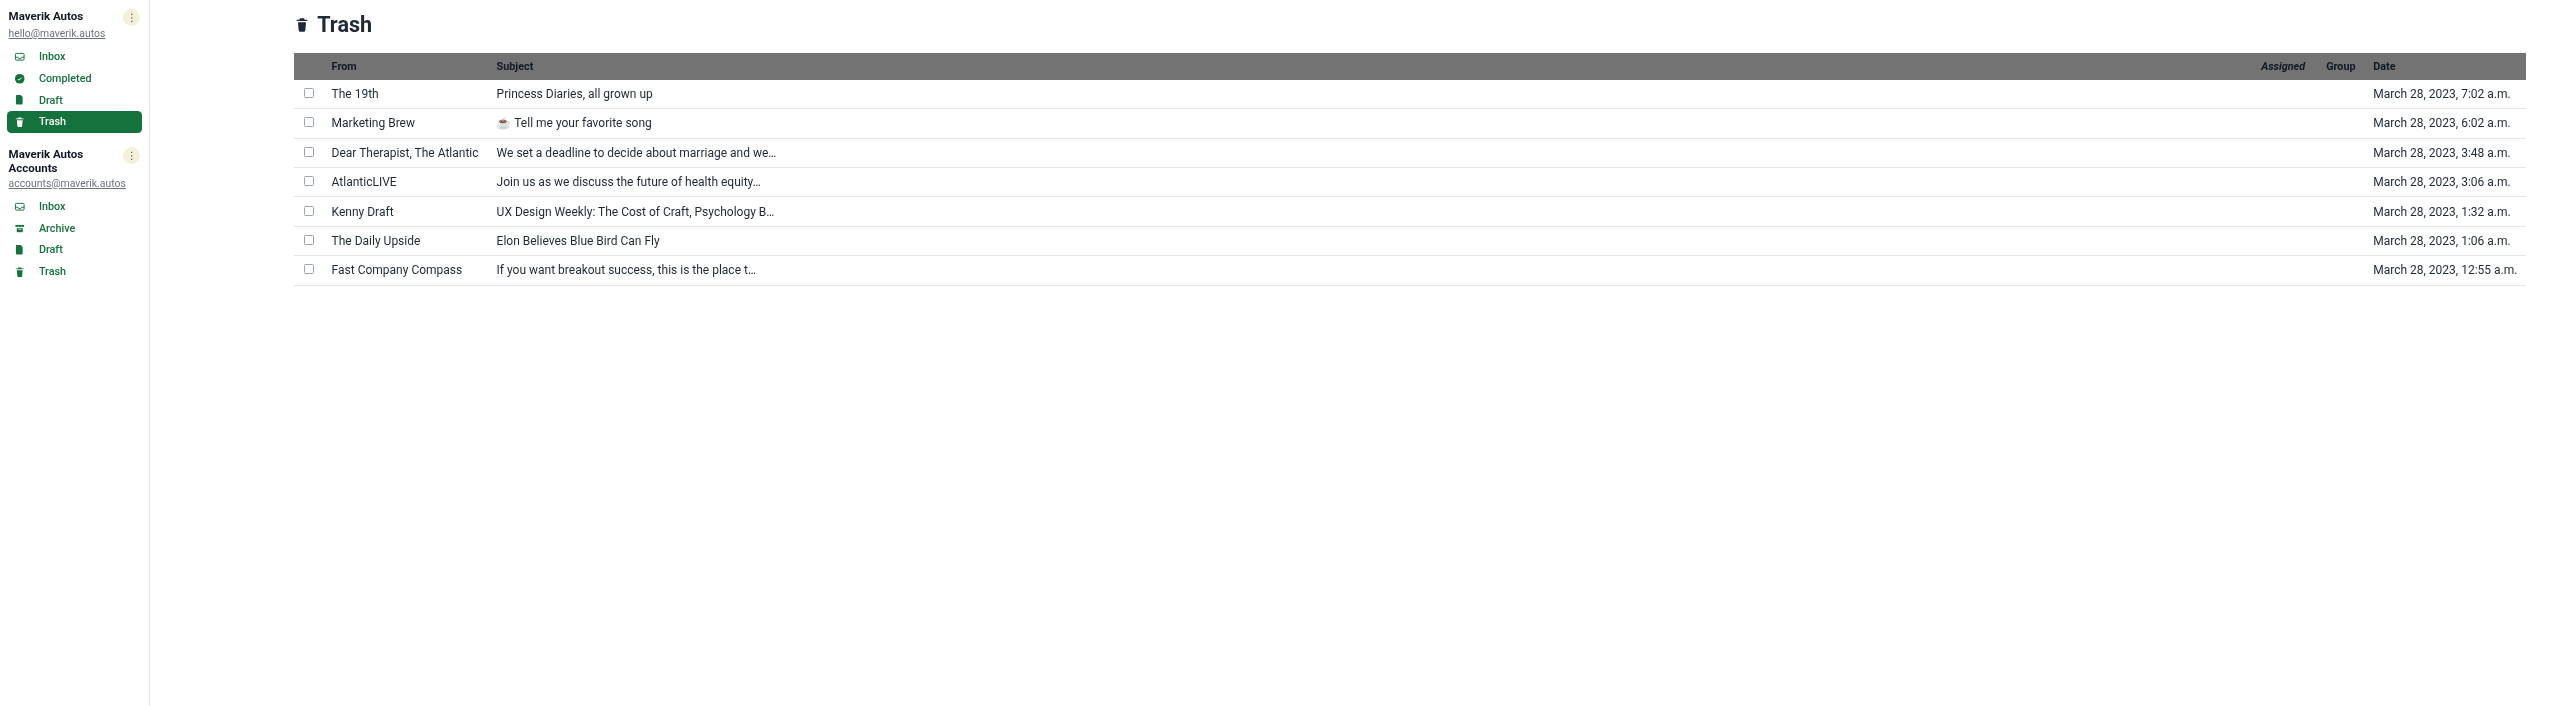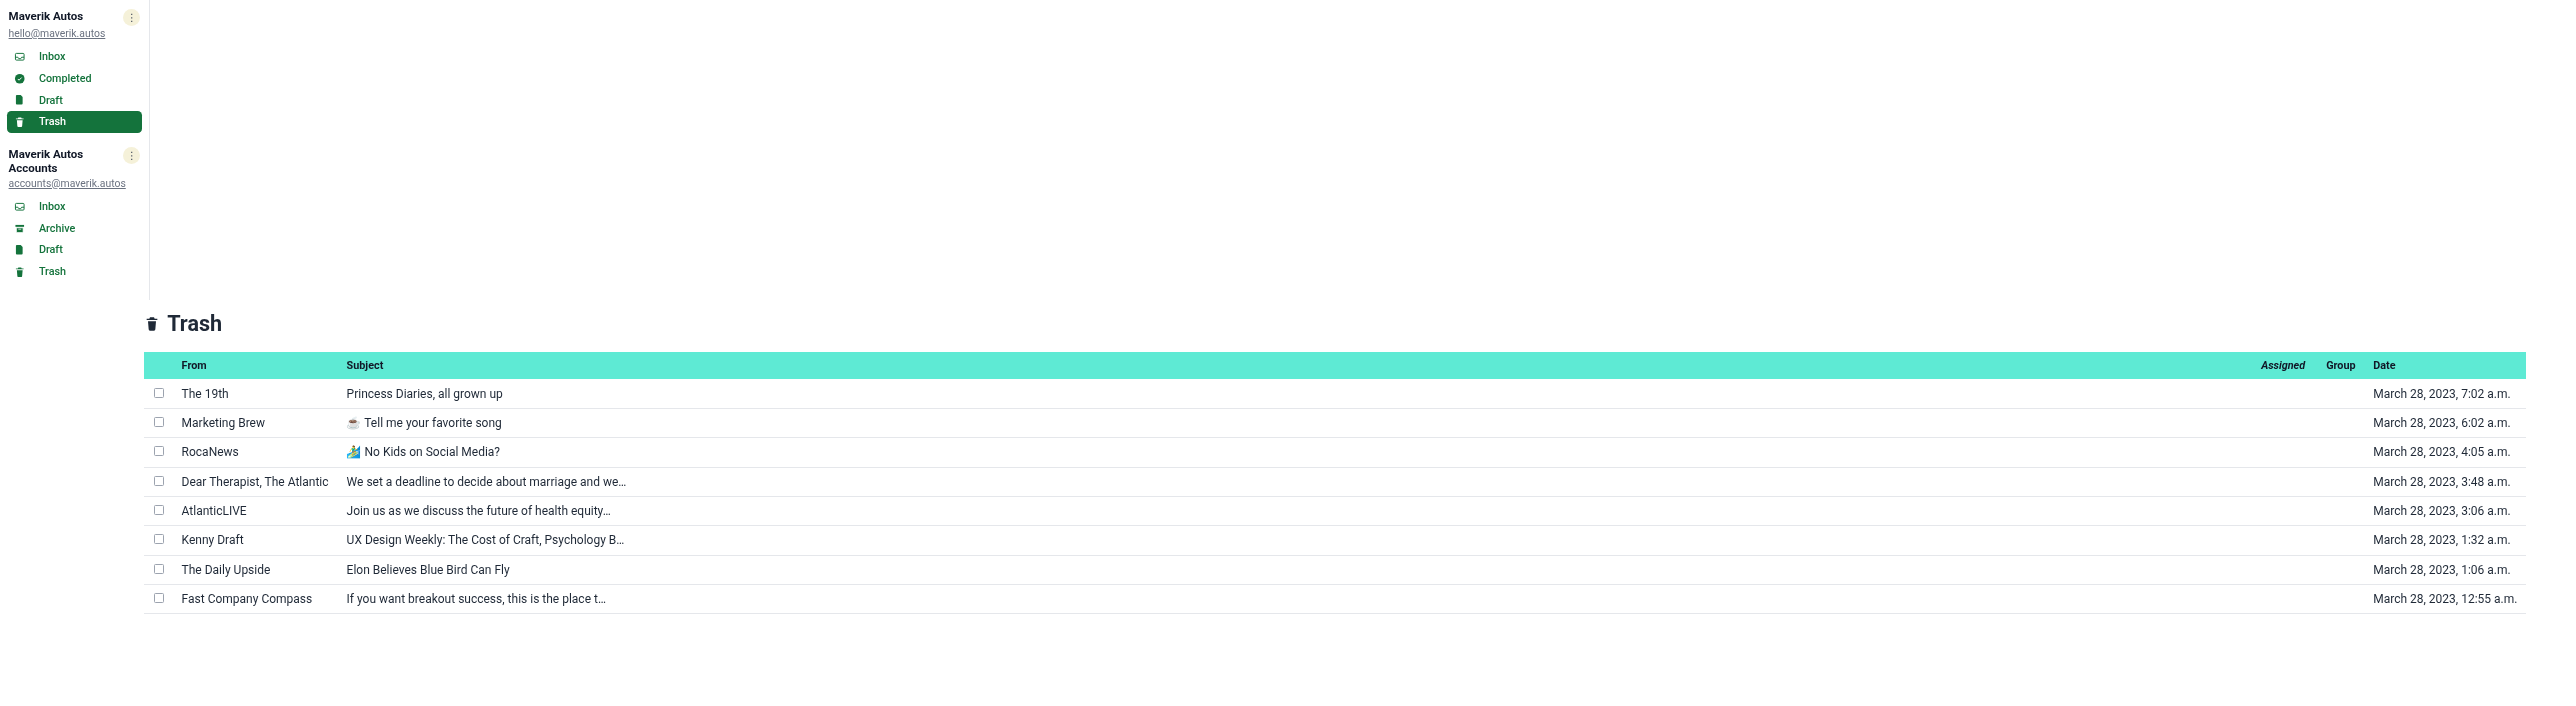--- a/index.html
+++ b/index.html
@@ -9,21 +9,20 @@
     }
     body {
       font-family: -apple-system, BlinkMacSystemFont, "Segoe UI", Roboto, Helvetica, Arial, sans-serif;
       background: #fff;
       color: #1f2937;
       font-size: 11.5px;
     }
     .app-container {
       display: flex;
       min-height: 100vh;
-      flex-direction: column;
     }
     .sidebar {
       width: 150px;
       border-right: 0.7px solid #e5e7eb;
       padding: 5.8px 7.2px;
       flex-shrink: 0;
     }
     .account-block {
       margin-bottom: 4.3px;
     }
@@ -110,21 +109,21 @@
       width: 16px;
       height: 18.7px;
       color: #1f2937;
     }
     .mail-table {
       width: 100%;
       border-collapse: collapse;
     }
     .mail-table thead th {
       text-align: left;
-      background: #5eead4;
+      background: #737373;
       padding: 7.2px 8.6px;
       font-weight: 700;
       font-size: 10.8px;
       color: #111827;
     }
     .mail-table tbody td {
       padding: 7.2px 8.6px;
       border-bottom: 0.7px solid #e5e7eb;
       font-size: 12px;
       color: #1f2937;
@@ -298,28 +297,20 @@
           <tr>
             <td><span class="checkbox"></span></td>
             <td>Marketing Brew</td>
             <td>☕ Tell me your favorite song</td>
             <td></td>
             <td></td>
             <td>March 28, 2023, 6:02 a.m.</td>
           </tr>
           <tr>
             <td><span class="checkbox"></span></td>
-            <td>RocaNews</td>
-            <td>🏄‍♂️ No Kids on Social Media?</td>
-            <td></td>
-            <td></td>
-            <td>March 28, 2023, 4:05 a.m.</td>
-          </tr>
-          <tr>
-            <td><span class="checkbox"></span></td>
             <td>Dear Therapist, The Atlantic</td>
             <td>We set a deadline to decide about marriage and we…</td>
             <td></td>
             <td></td>
             <td>March 28, 2023, 3:48 a.m.</td>
           </tr>
           <tr>
             <td><span class="checkbox"></span></td>
             <td>AtlanticLIVE</td>
             <td>Join us as we discuss the future of health equity…</td>

